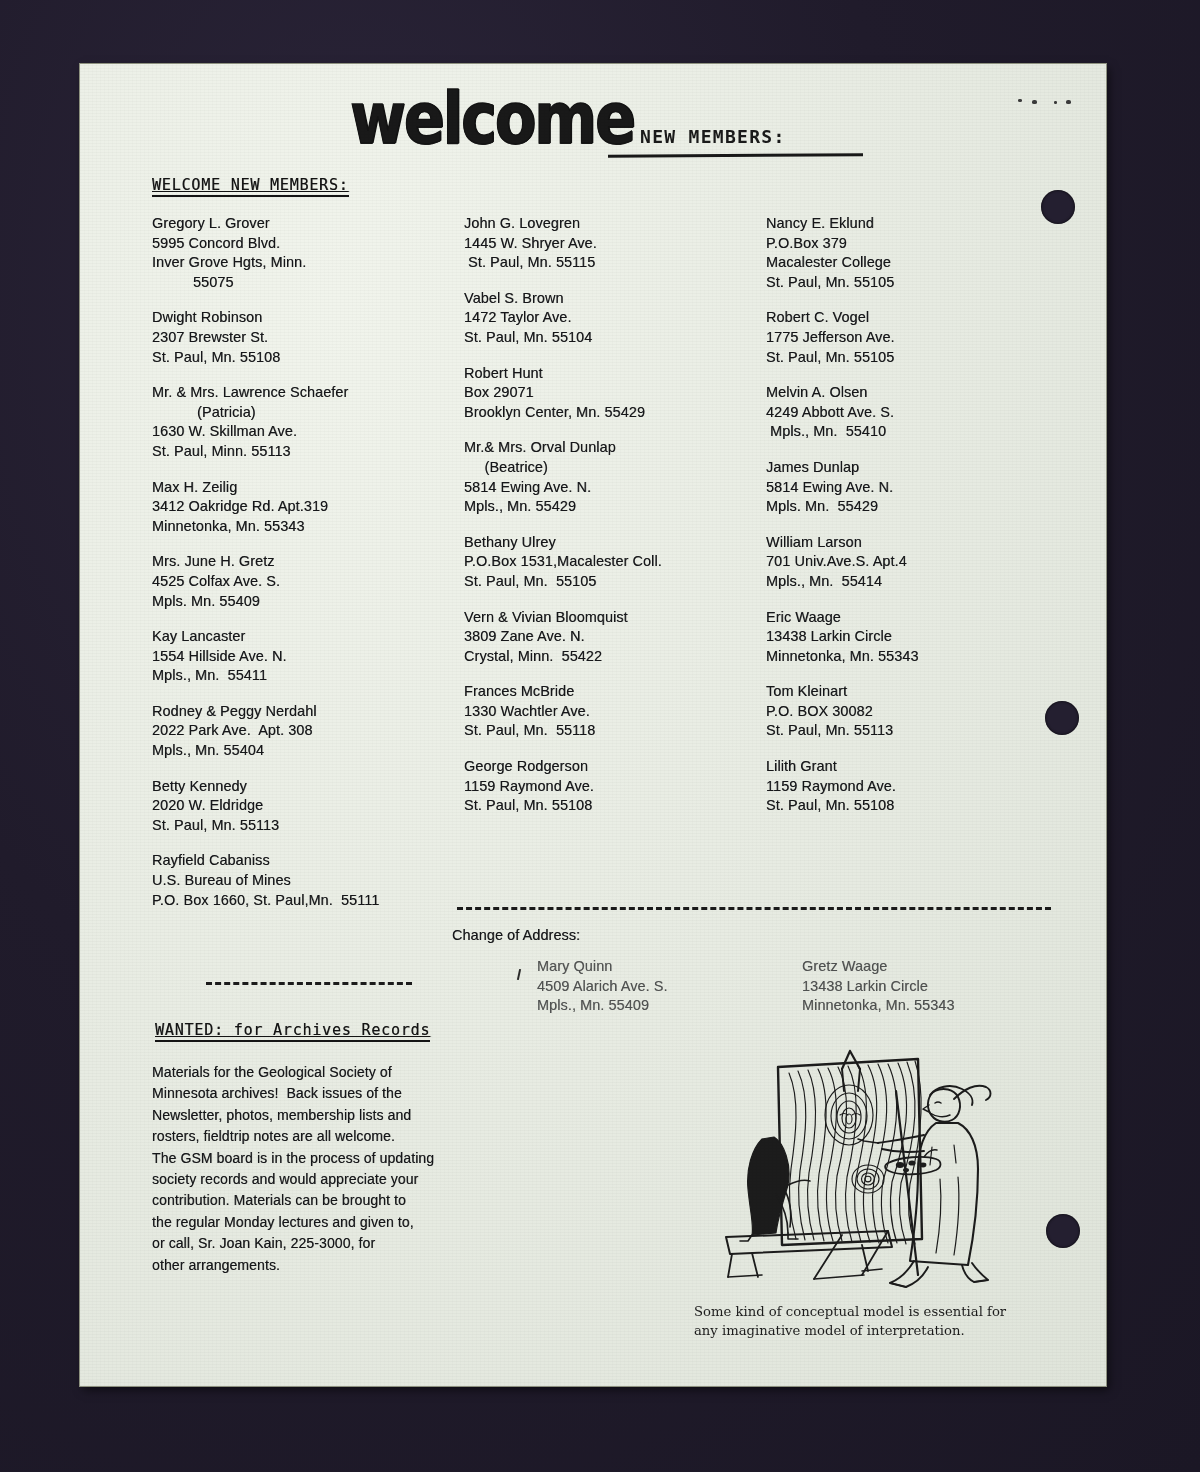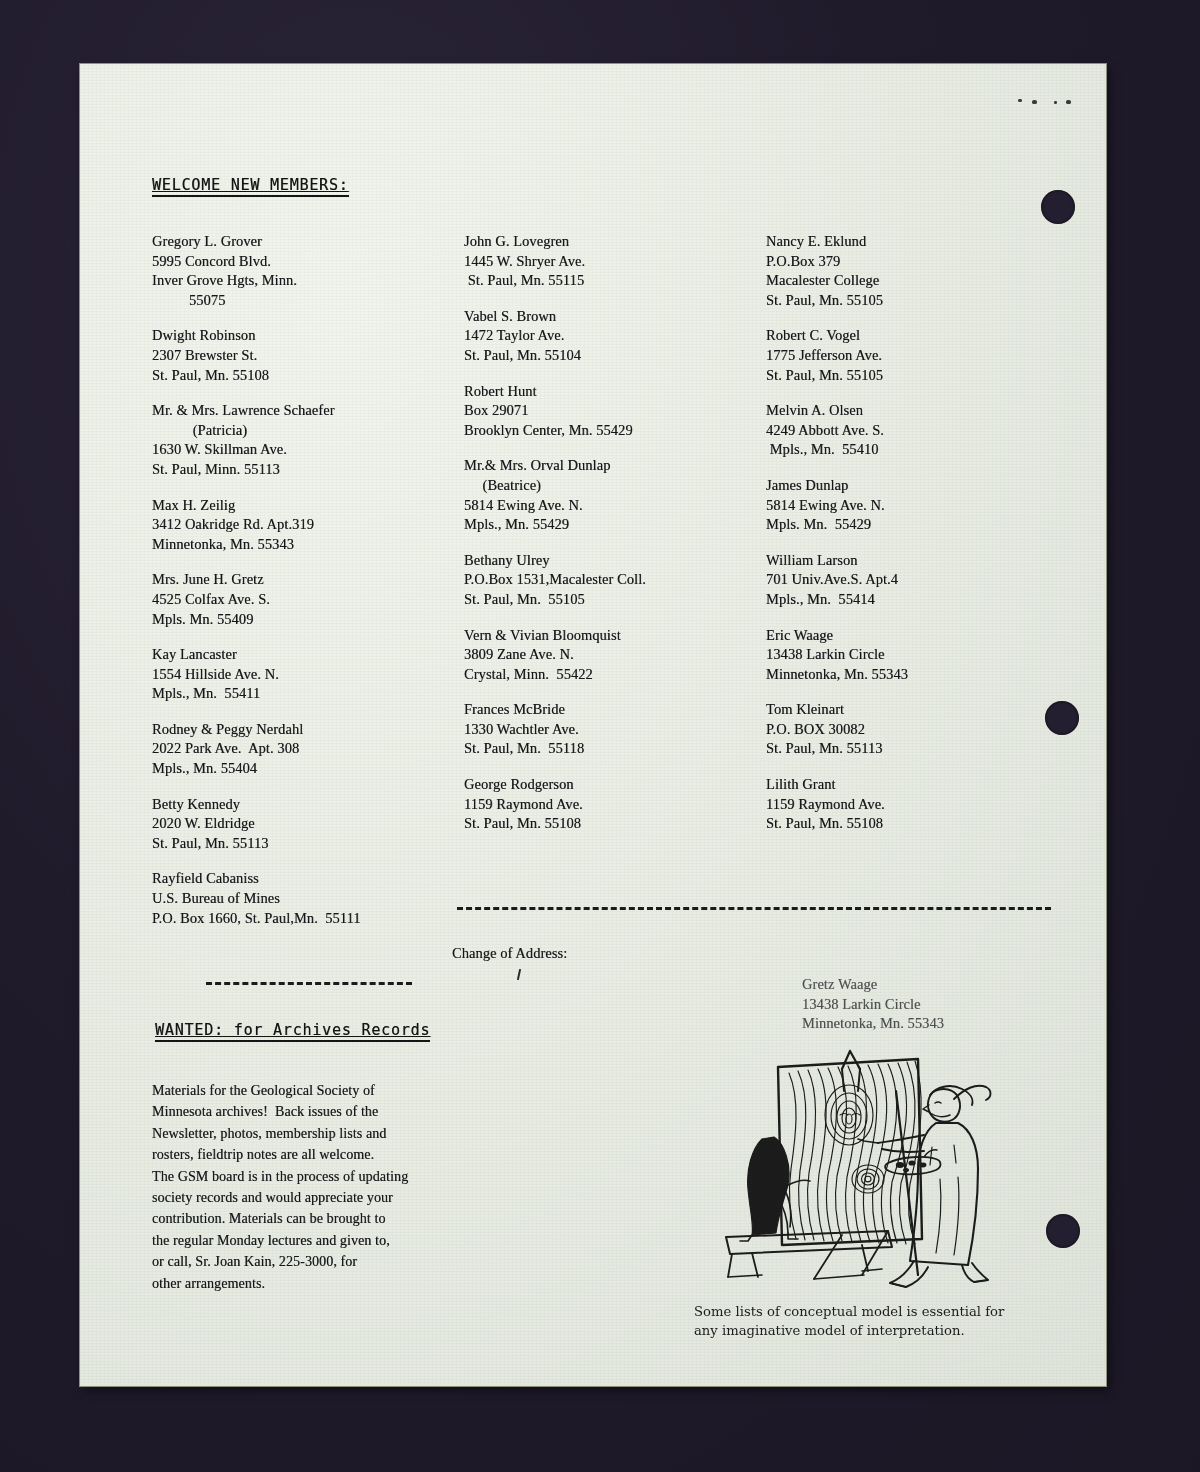--- a/index.html
+++ b/index.html
@@ -78,28 +78,27 @@
   }
   #masthead-rule {
     position: absolute; left: 328px; top: 64px;
     width: 255px; height: 3px;
     background: #191919;
     transform: rotate(-0.35deg);
   }
 
   
   .tw {
-    font-family: Liberation Serif, serif;
+    font-family: Liberation Sans, sans-serif;
     color: #16171a;
     font-size: 14.4px;
     line-height: 19.6px;
     white-space: pre;
     letter-spacing: .1px;
     text-shadow: 0.35px 0 0 rgba(20,20,20,.55);
-    margin-top: 18px;
   }
   .heading-ul {
     position: absolute;
     font-family: "DejaVu Sans Mono", monospace;
     font-size: 15px;
     letter-spacing: .8px;
     color: #141414;
     border-bottom: 2px solid #151515;
     padding-bottom: 1px;
     white-space: pre;
@@ -164,35 +163,41 @@
   }
 </style>
 </head>
 <body>
 
 <div id="scan-backdrop"></div>
 
 <div id="paper">
   <div id="paper-inner">
 
+    <div id="masthead">
+      <div id="welcome-word">welcome</div>
+      <div id="masthead-sub">NEW MEMBERS:</div>
+      <div id="masthead-rule"></div>
+    </div>
 
     <div class="heading-ul" style="left:72px; top:112px;">WELCOME NEW MEMBERS:</div>
 
     <div id="member-grid">
       <div class="col tw" id="col-1"><div class="entry"><span class="ln">Gregory L. Grover</span><span class="ln">5995 Concord Blvd.</span><span class="ln">Inver Grove Hgts, Minn.</span><span class="ln">          55075</span></div><div class="entry"><span class="ln">Dwight Robinson</span><span class="ln">2307 Brewster St.</span><span class="ln">St. Paul, Mn. 55108</span></div><div class="entry"><span class="ln">Mr. &amp; Mrs. Lawrence Schaefer</span><span class="ln">           (Patricia)</span><span class="ln">1630 W. Skillman Ave.</span><span class="ln">St. Paul, Minn. 55113</span></div><div class="entry"><span class="ln">Max H. Zeilig</span><span class="ln">3412 Oakridge Rd. Apt.319</span><span class="ln">Minnetonka, Mn. 55343</span></div><div class="entry"><span class="ln">Mrs. June H. Gretz</span><span class="ln">4525 Colfax Ave. S.</span><span class="ln">Mpls. Mn. 55409</span></div><div class="entry"><span class="ln">Kay Lancaster</span><span class="ln">1554 Hillside Ave. N.</span><span class="ln">Mpls., Mn.  55411</span></div><div class="entry"><span class="ln">Rodney &amp; Peggy Nerdahl</span><span class="ln">2022 Park Ave.  Apt. 308</span><span class="ln">Mpls., Mn. 55404</span></div><div class="entry"><span class="ln">Betty Kennedy</span><span class="ln">2020 W. Eldridge</span><span class="ln">St. Paul, Mn. 55113</span></div><div class="entry"><span class="ln">Rayfield Cabaniss</span><span class="ln">U.S. Bureau of Mines</span><span class="ln">P.O. Box 1660, St. Paul,Mn.  55111</span></div></div>
       <div class="col tw" id="col-2"><div class="entry"><span class="ln">John G. Lovegren</span><span class="ln">1445 W. Shryer Ave.</span><span class="ln"> St. Paul, Mn. 55115</span></div><div class="entry"><span class="ln">Vabel S. Brown</span><span class="ln">1472 Taylor Ave.</span><span class="ln">St. Paul, Mn. 55104</span></div><div class="entry"><span class="ln">Robert Hunt</span><span class="ln">Box 29071</span><span class="ln">Brooklyn Center, Mn. 55429</span></div><div class="entry"><span class="ln">Mr.&amp; Mrs. Orval Dunlap</span><span class="ln">     (Beatrice)</span><span class="ln">5814 Ewing Ave. N.</span><span class="ln">Mpls., Mn. 55429</span></div><div class="entry"><span class="ln">Bethany Ulrey</span><span class="ln">P.O.Box 1531,Macalester Coll.</span><span class="ln">St. Paul, Mn.  55105</span></div><div class="entry"><span class="ln">Vern &amp; Vivian Bloomquist</span><span class="ln">3809 Zane Ave. N.</span><span class="ln">Crystal, Minn.  55422</span></div><div class="entry"><span class="ln">Frances McBride</span><span class="ln">1330 Wachtler Ave.</span><span class="ln">St. Paul, Mn.  55118</span></div><div class="entry"><span class="ln">George Rodgerson</span><span class="ln">1159 Raymond Ave.</span><span class="ln">St. Paul, Mn. 55108</span></div></div>
       <div class="col tw" id="col-3"><div class="entry"><span class="ln">Nancy E. Eklund</span><span class="ln">P.O.Box 379</span><span class="ln">Macalester College</span><span class="ln">St. Paul, Mn. 55105</span></div><div class="entry"><span class="ln">Robert C. Vogel</span><span class="ln">1775 Jefferson Ave.</span><span class="ln">St. Paul, Mn. 55105</span></div><div class="entry"><span class="ln">Melvin A. Olsen</span><span class="ln">4249 Abbott Ave. S.</span><span class="ln"> Mpls., Mn.  55410</span></div><div class="entry"><span class="ln">James Dunlap</span><span class="ln">5814 Ewing Ave. N.</span><span class="ln">Mpls. Mn.  55429</span></div><div class="entry"><span class="ln">William Larson</span><span class="ln">701 Univ.Ave.S. Apt.4</span><span class="ln">Mpls., Mn.  55414</span></div><div class="entry"><span class="ln">Eric Waage</span><span class="ln">13438 Larkin Circle</span><span class="ln">Minnetonka, Mn. 55343</span></div><div class="entry"><span class="ln">Tom Kleinart</span><span class="ln">P.O. BOX 30082</span><span class="ln">St. Paul, Mn. 55113</span></div><div class="entry"><span class="ln">Lilith Grant</span><span class="ln">1159 Raymond Ave.</span><span class="ln">St. Paul, Mn. 55108</span></div></div>
     </div>
 
     <div class="dash-sep" style="left:126px; top:918px; width:206px;"></div>
     <div class="dash-sep" style="left:377px; top:843px; width:594px;"></div>
 
     <div id="stray-tick"></div>
 
     <div class="tw" id="coa-label">Change of Address:</div>
+    <div class="tw faded" id="coa-entry-1"><div class="entry"><span class="ln">Mary Quinn</span><span class="ln">4509 Alarich Ave. S.</span><span class="ln">Mpls., Mn. 55409</span></div></div>
     <div class="tw faded" id="coa-entry-2"><div class="entry"><span class="ln">Gretz Waage</span><span class="ln">13438 Larkin Circle</span><span class="ln">Minnetonka, Mn. 55343</span></div></div>
 
     <div class="heading-ul" id="wanted-heading">WANTED: for Archives Records</div>
     <div class="tw" id="wanted-body">Materials for the Geological Society of
 Minnesota archives!  Back issues of the
 Newsletter, photos, membership lists and
 rosters, fieldtrip notes are all welcome.
 The GSM board is in the process of updating
 society records and would appreciate your
 contribution. Materials can be brought to
@@ -283,21 +288,21 @@
         <path d="M270 226 C272 234 276 240 282 243 L296 241 C290 236 284 230 280 224" stroke-width="1.9"></path>
         <path d="M198 244 L214 248" stroke-width="1.6"></path>
         <path d="M282 243 L296 241" stroke-width="1.6"></path>
 
         <path d="M204 52 L226 236" stroke-width="2.2"></path>
         <path d="M150 196 L122 240 M196 192 L170 236" stroke-width="1.8"></path>
         <path d="M122 240 L172 236" stroke-width="1.6"></path>
       </svg>
     </div>
     <div id="cartoon-caption">
-      <span>Some lists of conceptual model is essential for</span>
+      <span>Some kind of conceptual model is essential for</span>
       <span>any imaginative model of interpretation.</span>
     </div>
 
     <div class="speck" style="left:938px; top:35px; width:4px; height:3px;"></div>
     <div class="speck" style="left:952px; top:36px; width:5px; height:4px;"></div>
     <div class="speck" style="left:974px; top:37px; width:3px; height:3px;"></div>
     <div class="speck" style="left:986px; top:36px; width:5px; height:4px;"></div>
   </div>
 
   <div class="hole" style="left:961px; top:126px;"></div>

